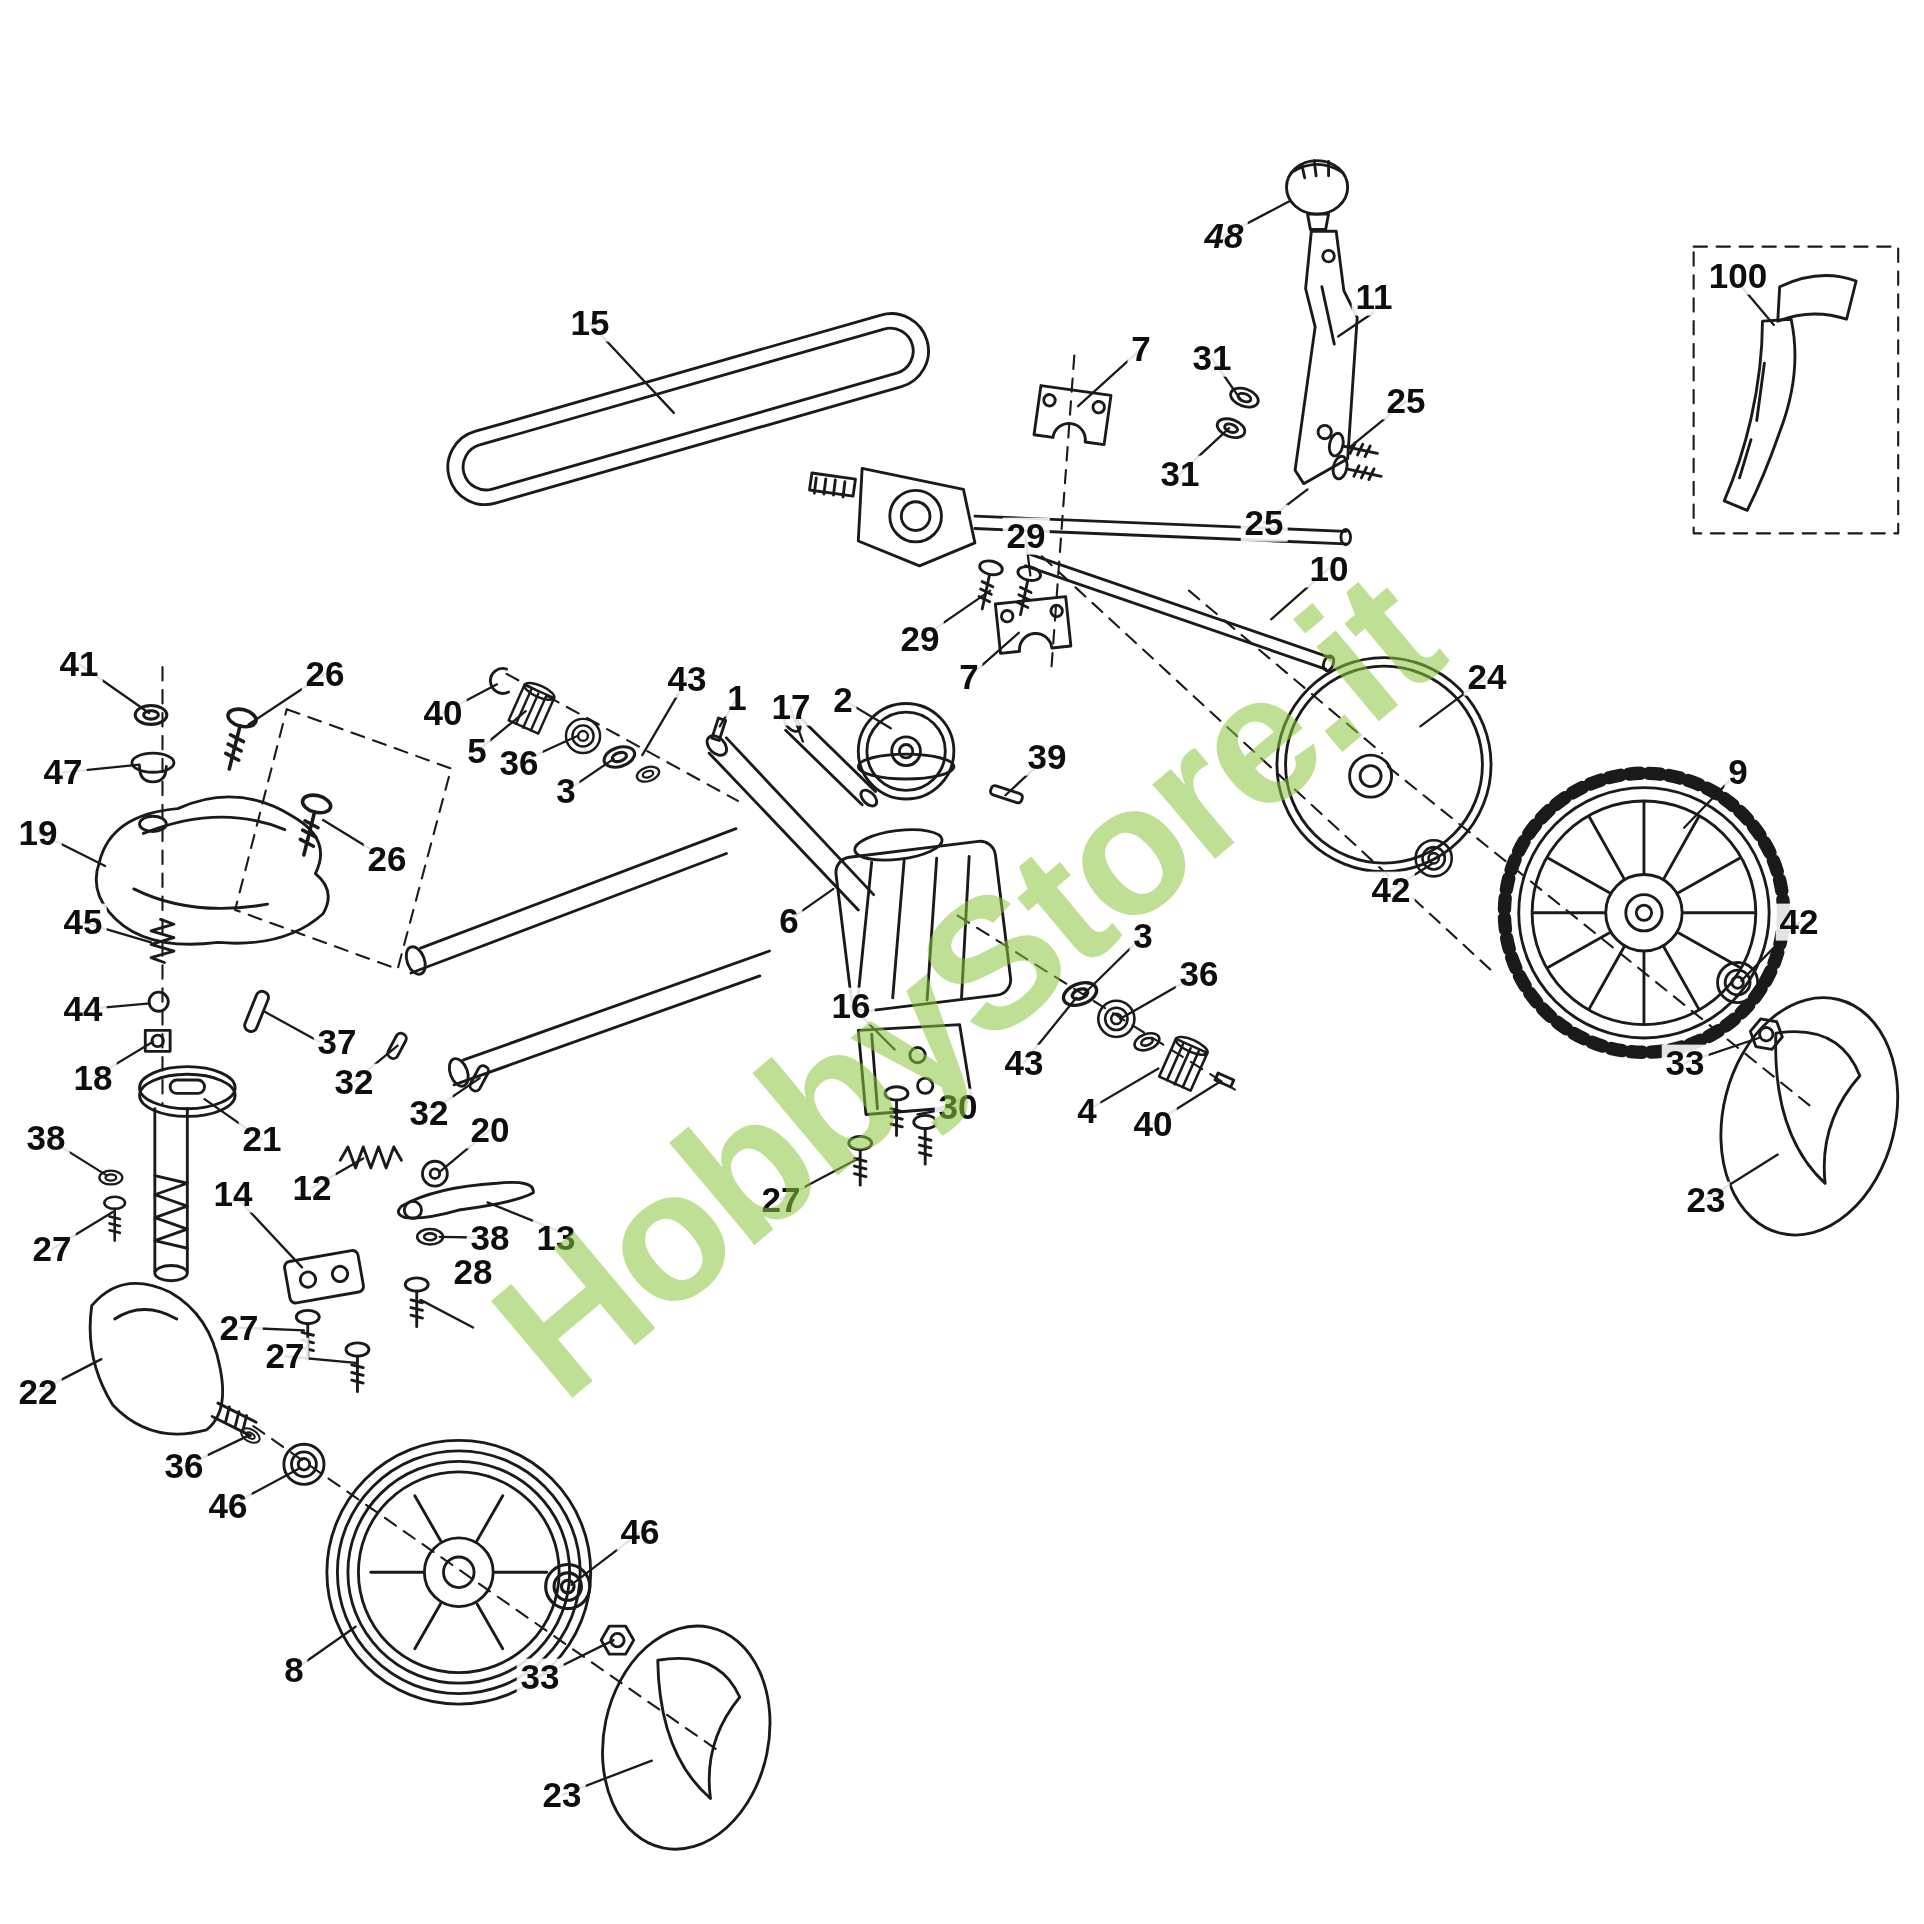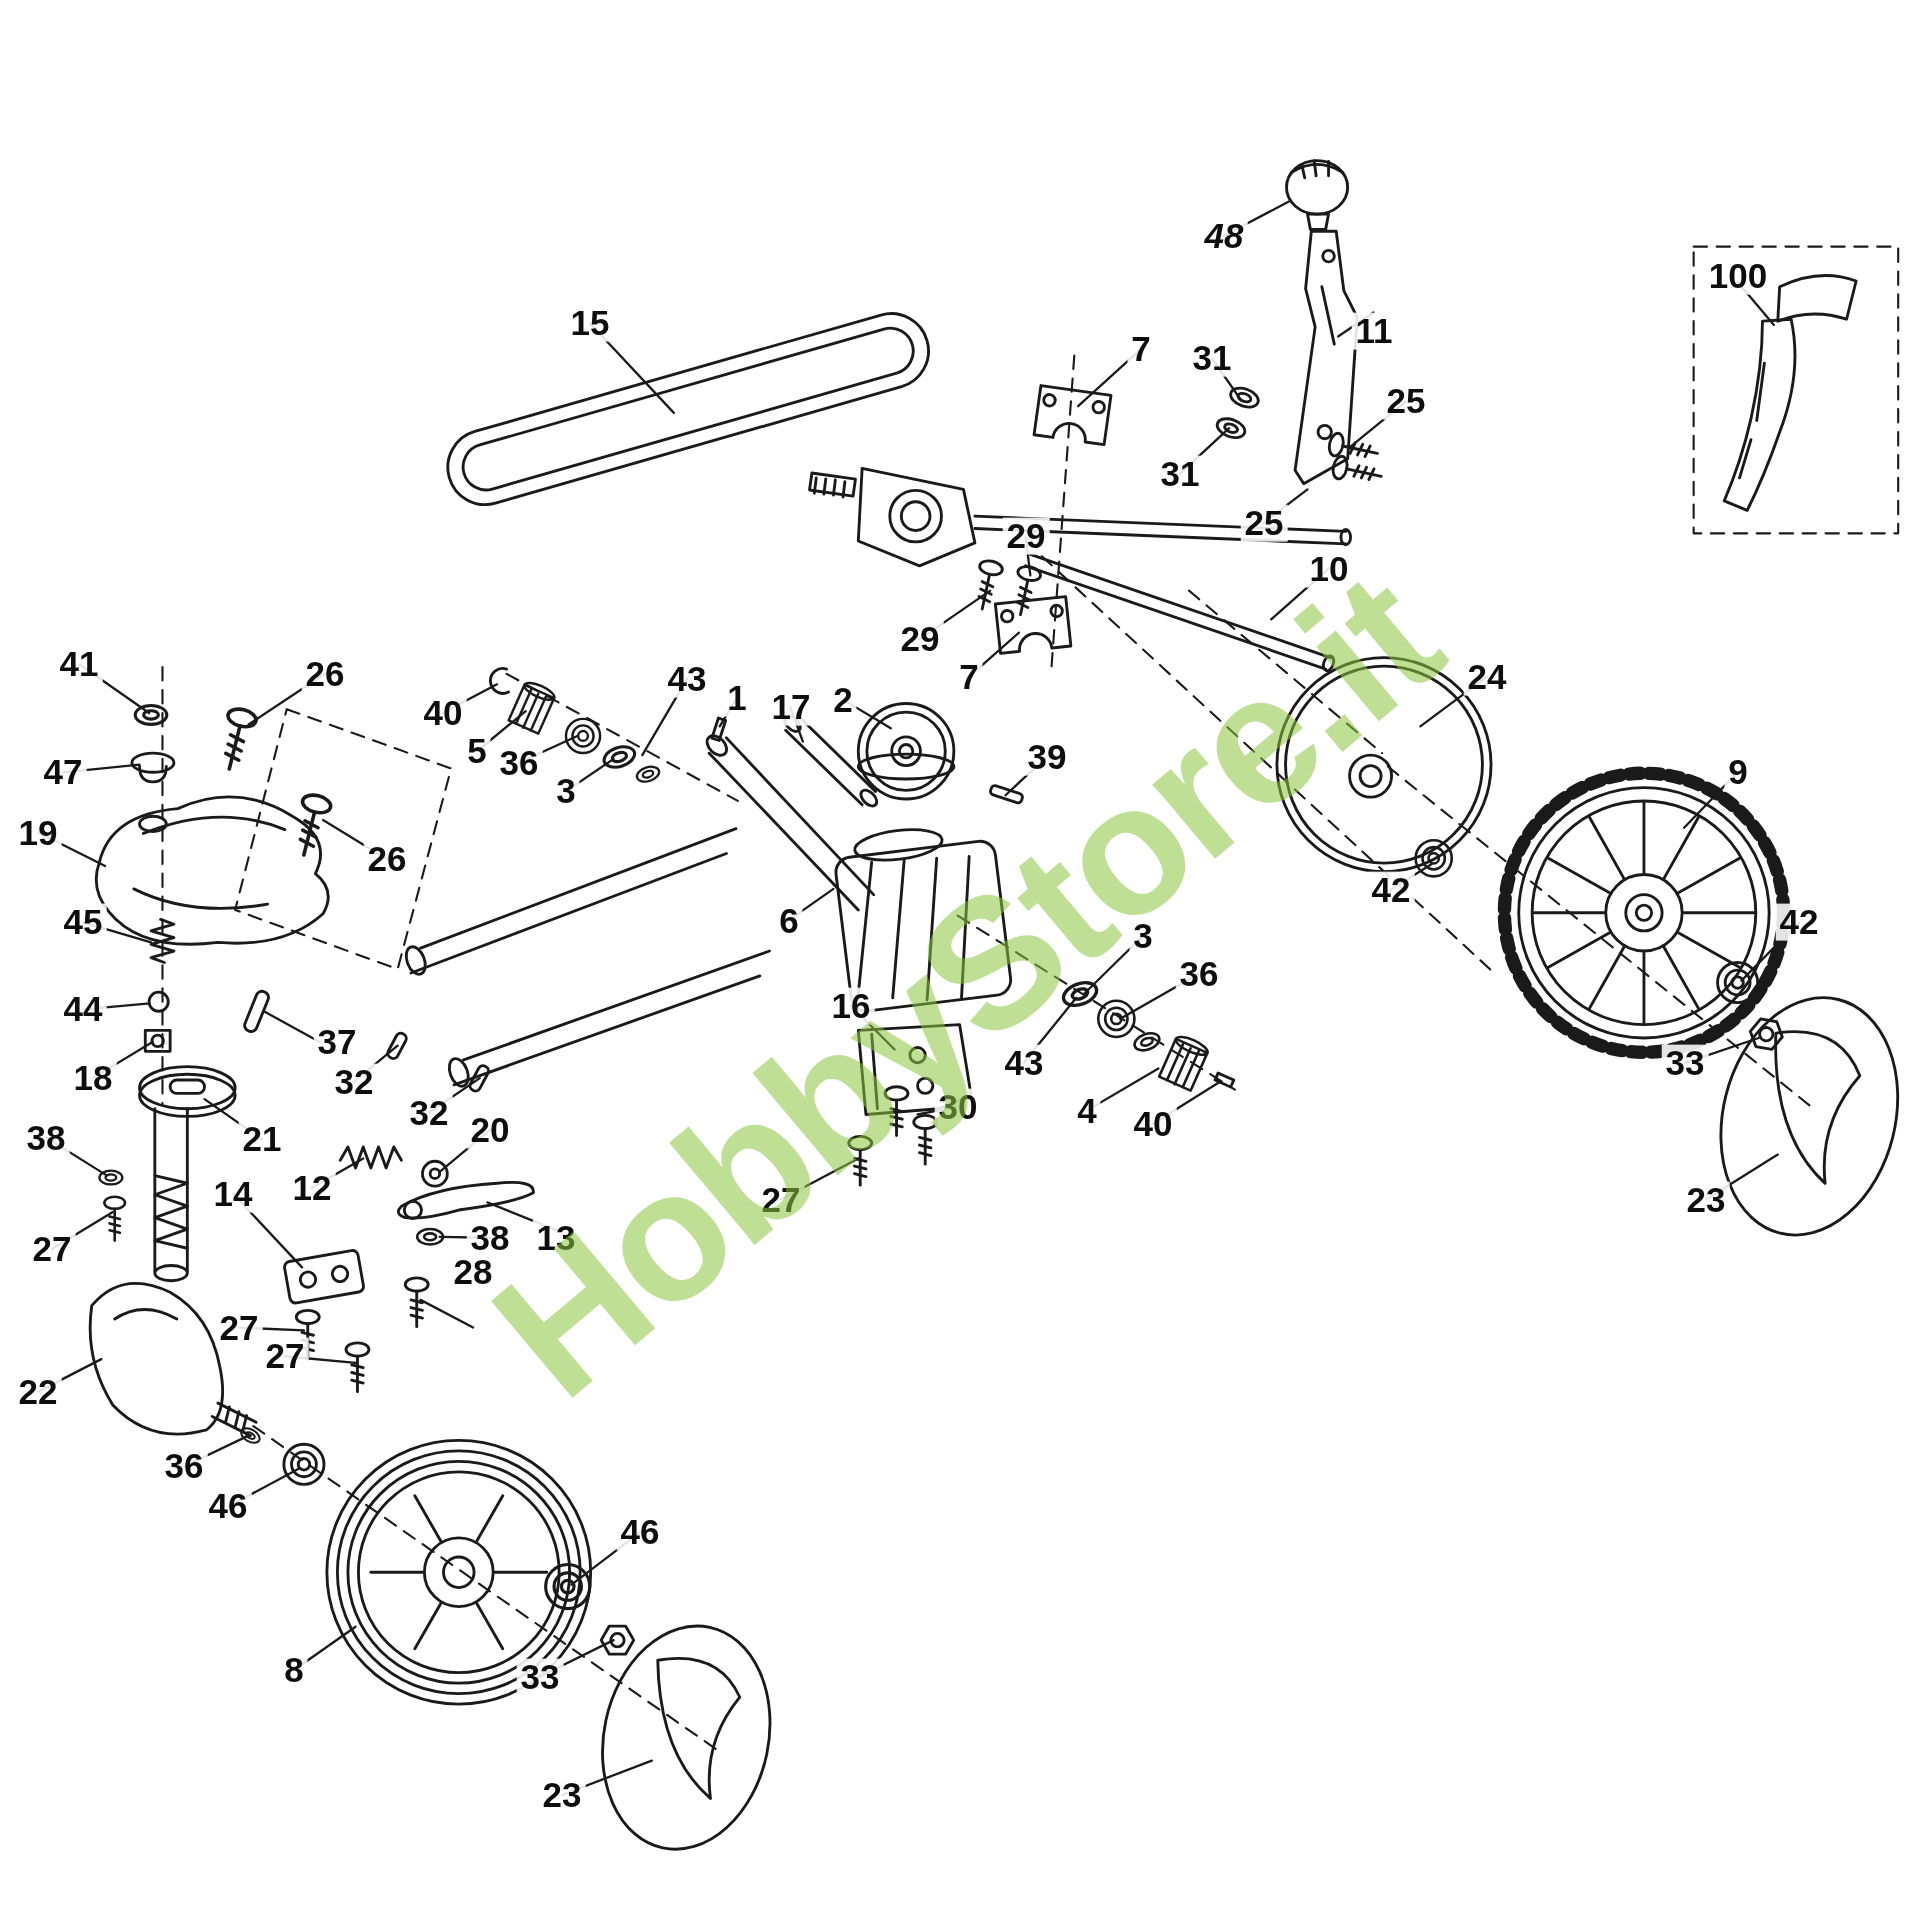--- a/index.html
+++ b/index.html
@@ -433,21 +433,21 @@
         <line x1="670" y1="1603" x2="598" y2="1658" class="leader"></line>
         <line x1="308" y1="1747" x2="372" y2="1702" class="leader"></line>
         <line x1="565" y1="1754" x2="642" y2="1716" class="leader"></line>
         <line x1="588" y1="1878" x2="682" y2="1842" class="leader"></line>
       </g>
   </svg>
 
   <div id="labels-layer">
       <div class="part-label" style="left: 590px; top: 323px;">15</div>
       <div class="part-label" style="left: 1224px; top: 236px; font-style: italic;">48</div>
-      <div class="part-label" style="left: 1374px; top: 331px;">11</div>
+      <div class="part-label" style="left: 1374px; top: 297px;">11</div>
       <div class="part-label" style="left: 1141px; top: 349px;">7</div>
       <div class="part-label" style="left: 1212px; top: 358px;">31</div>
       <div class="part-label" style="left: 1406px; top: 401px;">25</div>
       <div class="part-label" style="left: 1180px; top: 474px;">31</div>
       <div class="part-label" style="left: 1738px; top: 276px;">100</div>
       <div class="part-label" style="left: 1026px; top: 536px;">29</div>
       <div class="part-label" style="left: 1264px; top: 523px;">25</div>
       <div class="part-label" style="left: 1329px; top: 569px;">10</div>
       <div class="part-label" style="left: 920px; top: 639px;">29</div>
       <div class="part-label" style="left: 969px; top: 677px;">7</div>

